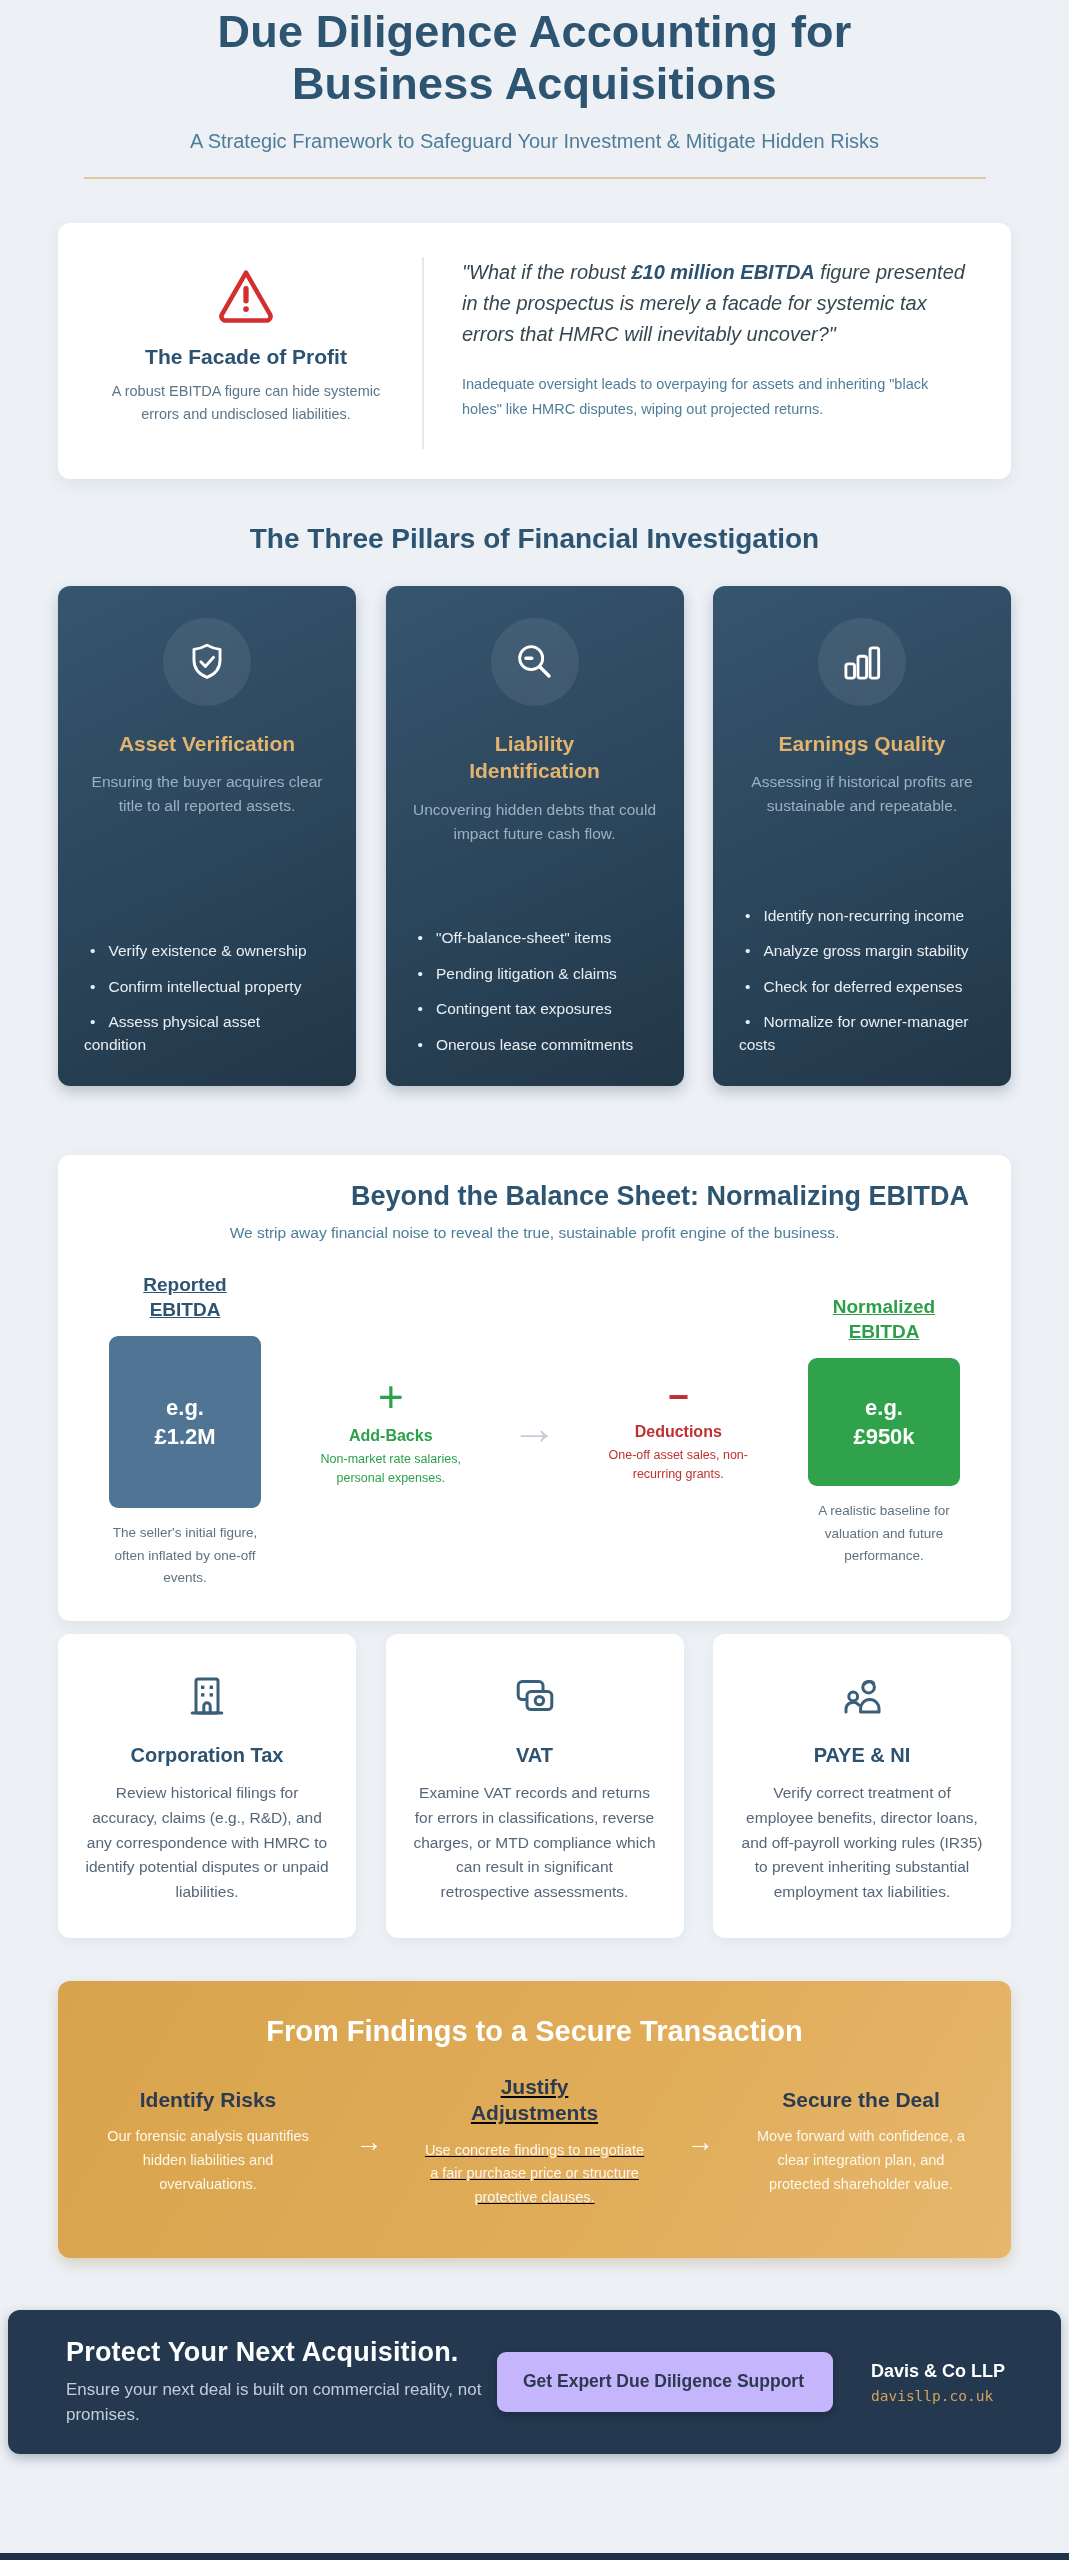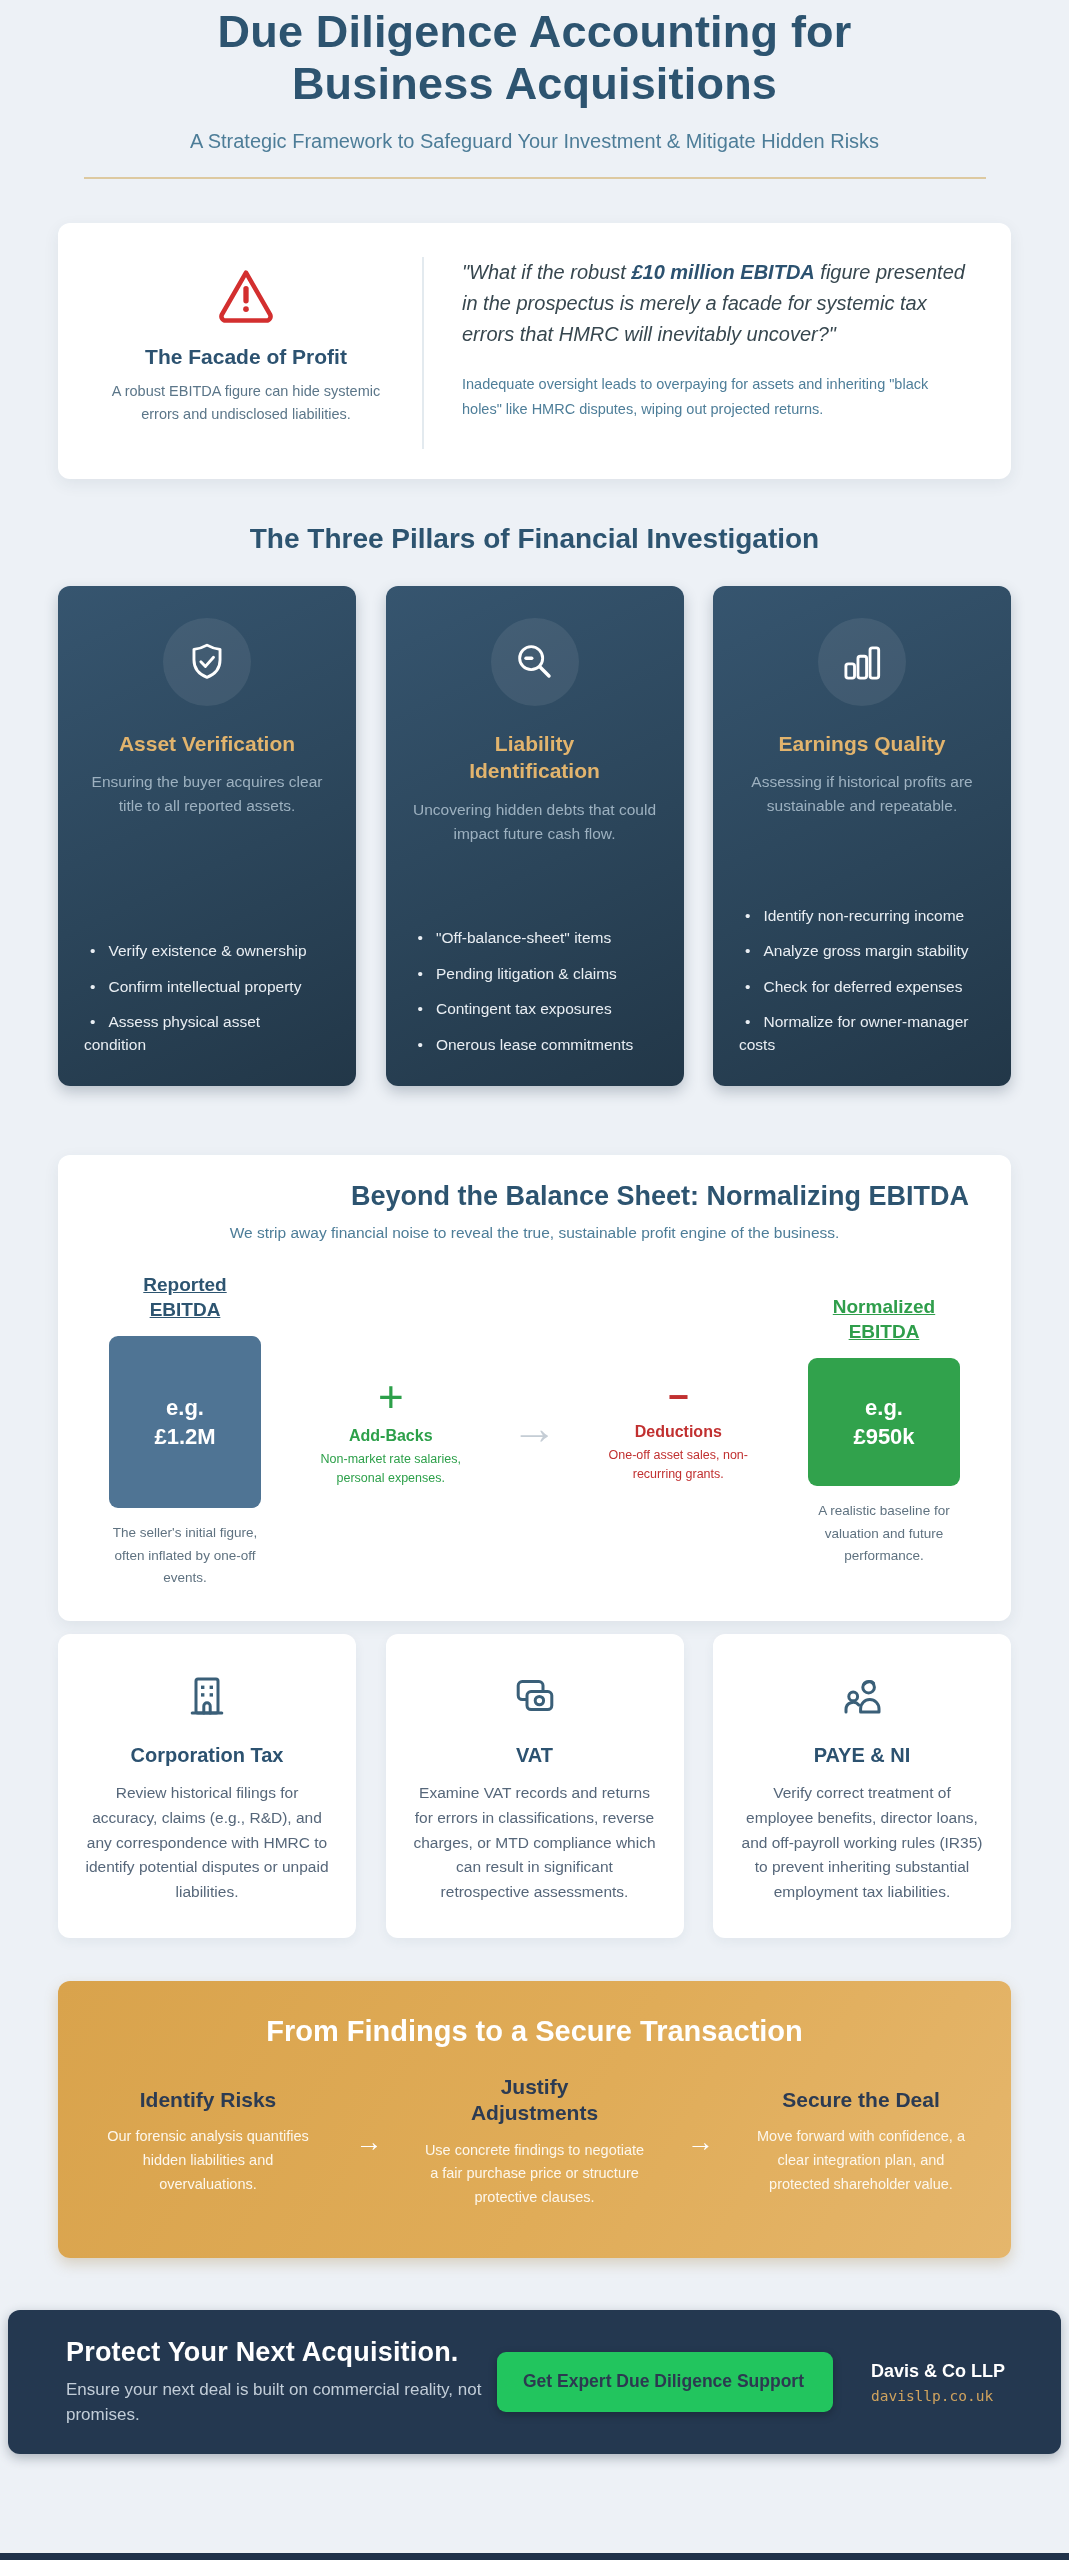--- a/index.html
+++ b/index.html
@@ -74,30 +74,30 @@
   .tax-card p { margin-top: 14px; font-size: 15.5px; line-height: 1.6; color: #56677a; }
 
   
   .gold { width: 953px; height: 277px; margin: 43px auto 0; border-radius: 12px; padding: 34px 44px 0;
     background: linear-gradient(120deg, #d9a34c 0%, #e0ac58 55%, #e5b66c 100%); box-shadow: 0 6px 14px rgba(150,110,40,.25); }
   .gold-h { text-align: center; font-size: 29px; font-weight: bold; color: #fff; }
   .steps { display: flex; align-items: center; justify-content: space-between; margin-top: 26px; }
   .step { display: flex; flex-direction: column; align-items: center; text-align: center; }
   .step h4 { font-size: 21px; line-height: 1.25; color: #2c3b52; }
   .step p { margin-top: 12px; font-size: 14.5px; line-height: 1.65; color: #fdf7ec; }
-  .step-1 { width: 212px; } .step-2 { width: 222px; } .step-3 { width: 212px; }
+  .step-1 { width: 212px; } .step-2 { width: 222px; text-decoration: underline; } .step-3 { width: 212px; }
   .step-arrow { font-size: 27px; font-weight: bold; color: #fff; }
 
   
   .footer { width: 1053px; height: 144px; margin: 52px auto 0; border-radius: 12px; background: #243850;
     display: flex; align-items: center; padding: 0 56px 0 58px; box-shadow: 0 4px 12px rgba(20,35,55,.3); }
   .footer-left { flex: 1; }
   .footer-left h2 { font-size: 27px; color: #fff; letter-spacing: .2px; }
   .footer-left p { margin-top: 9px; font-size: 17px; line-height: 1.5; color: #c2cdd8; max-width: 430px; }
-  .cta-btn { width: 336px; border: 0; cursor: pointer; border-radius: 9px; background: #22c55e;
+  .cta-btn { width: 336px; border: 0; cursor: pointer; border-radius: 9px; background: #c4b5fd;
     padding: 17px 26px; text-align: left; font-family: inherit; font-size: 17.5px; line-height: 1.45;
     font-weight: bold; color: #2c3a50; box-shadow: 0 3px 8px rgba(0,0,0,.25); }
   .footer-right { margin-left: 38px; }
   .footer-right .company { font-size: 18px; font-weight: bold; color: #fff; }
   .footer-right .site { margin-top: 6px; font-size: 14.5px; color: #d0a35e;
     font-family: "DejaVu Sans Mono", "Liberation Mono", monospace; text-decoration: none; display: block; }
   .bottom-strip { position: absolute; left: 0; bottom: 0; width: 100%; height: 7px; background: #20324a; }
 
   .icon-svg { display: block; }
 </style>

